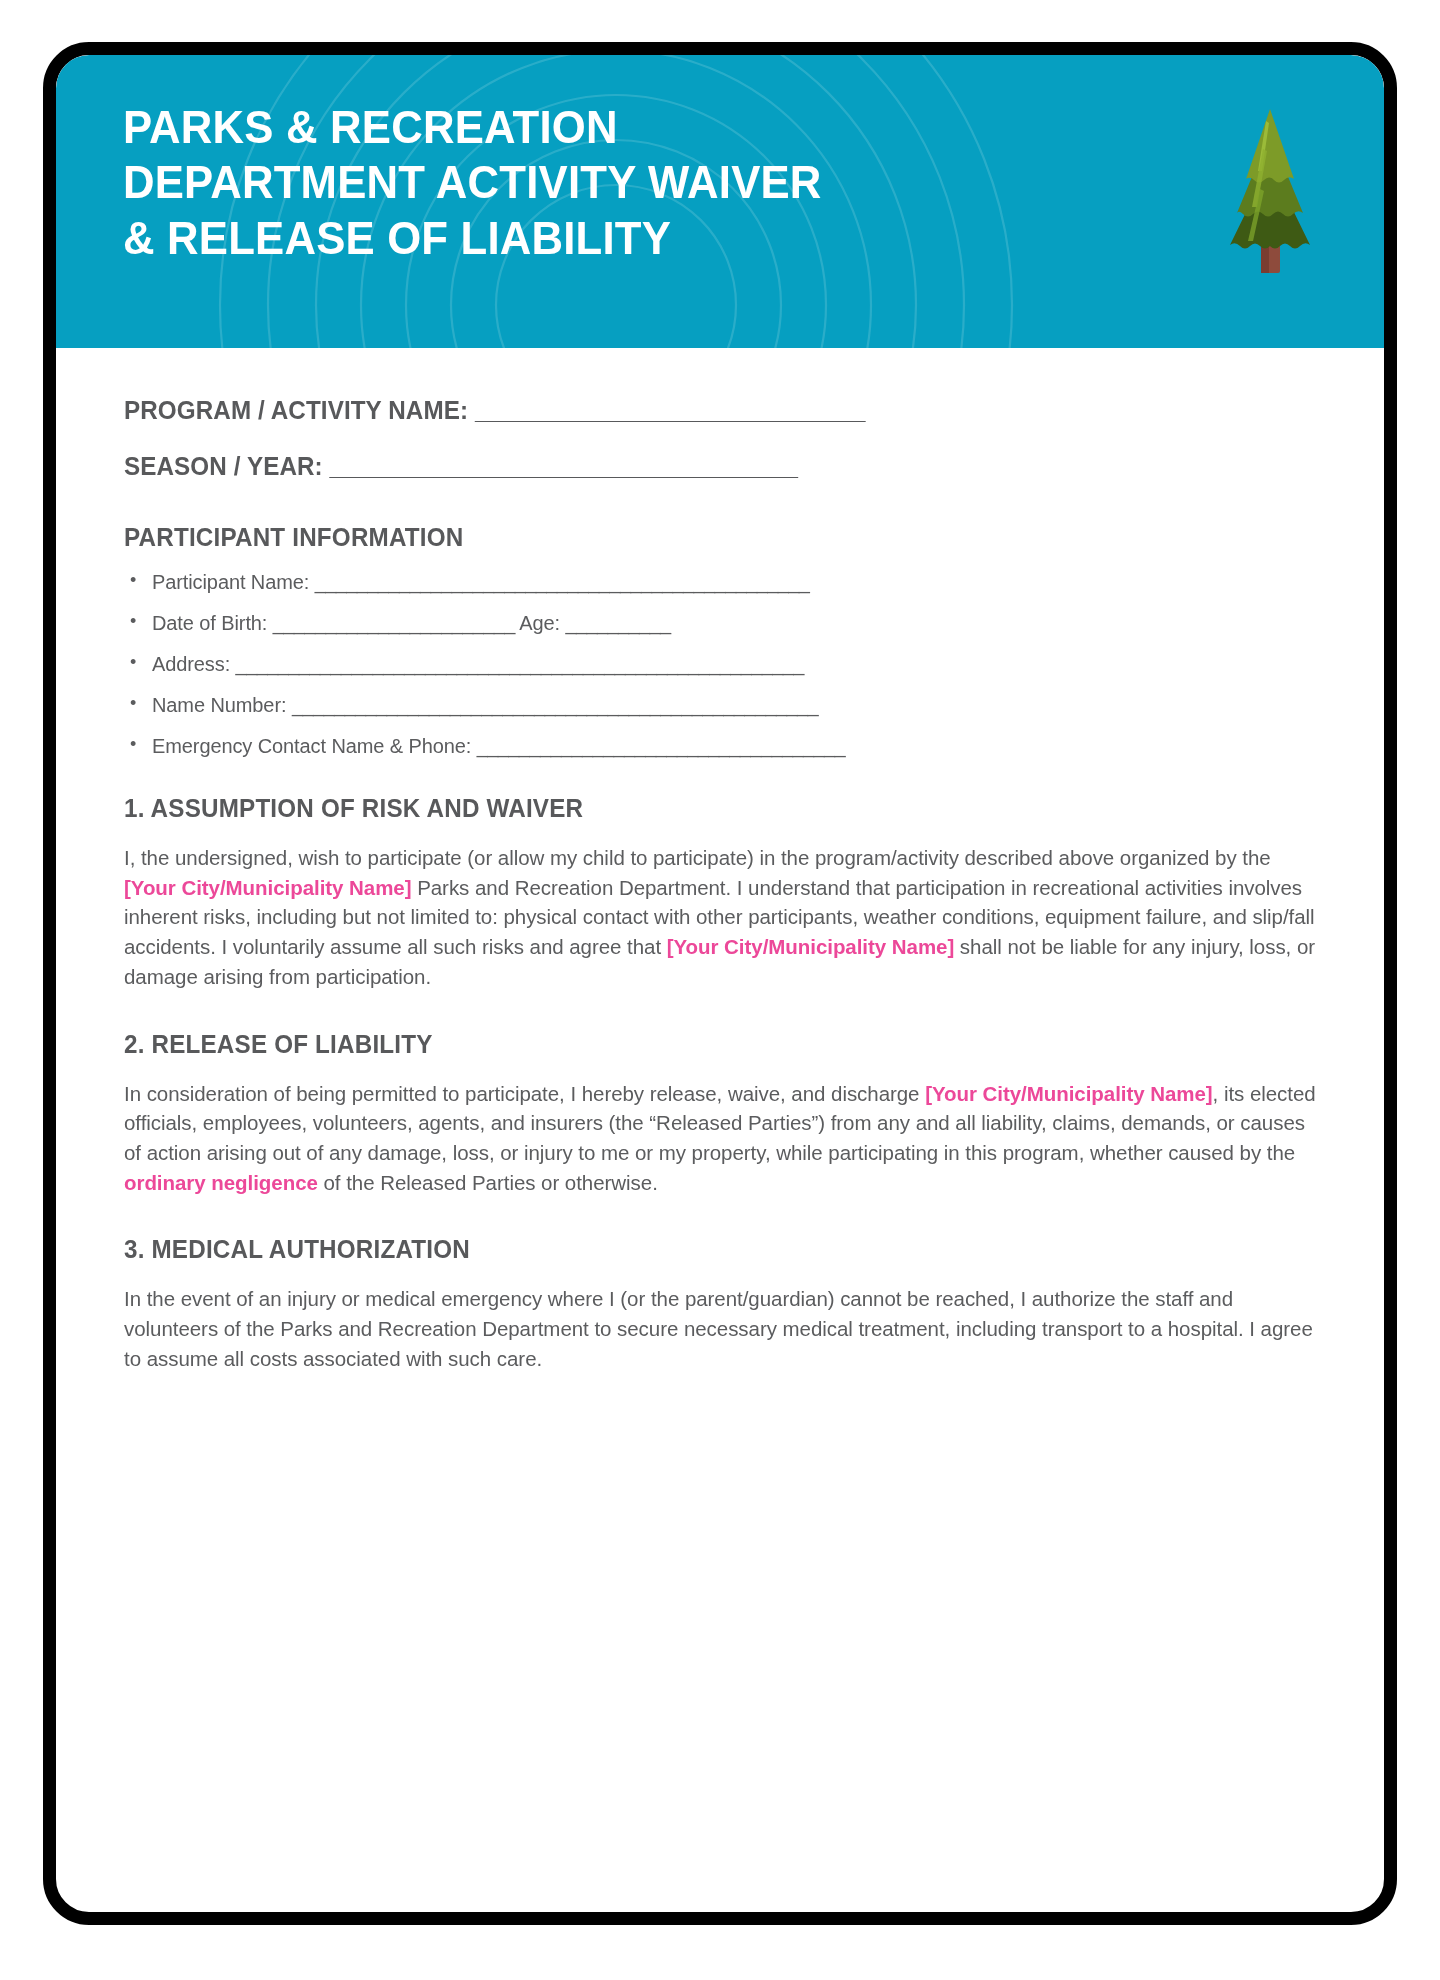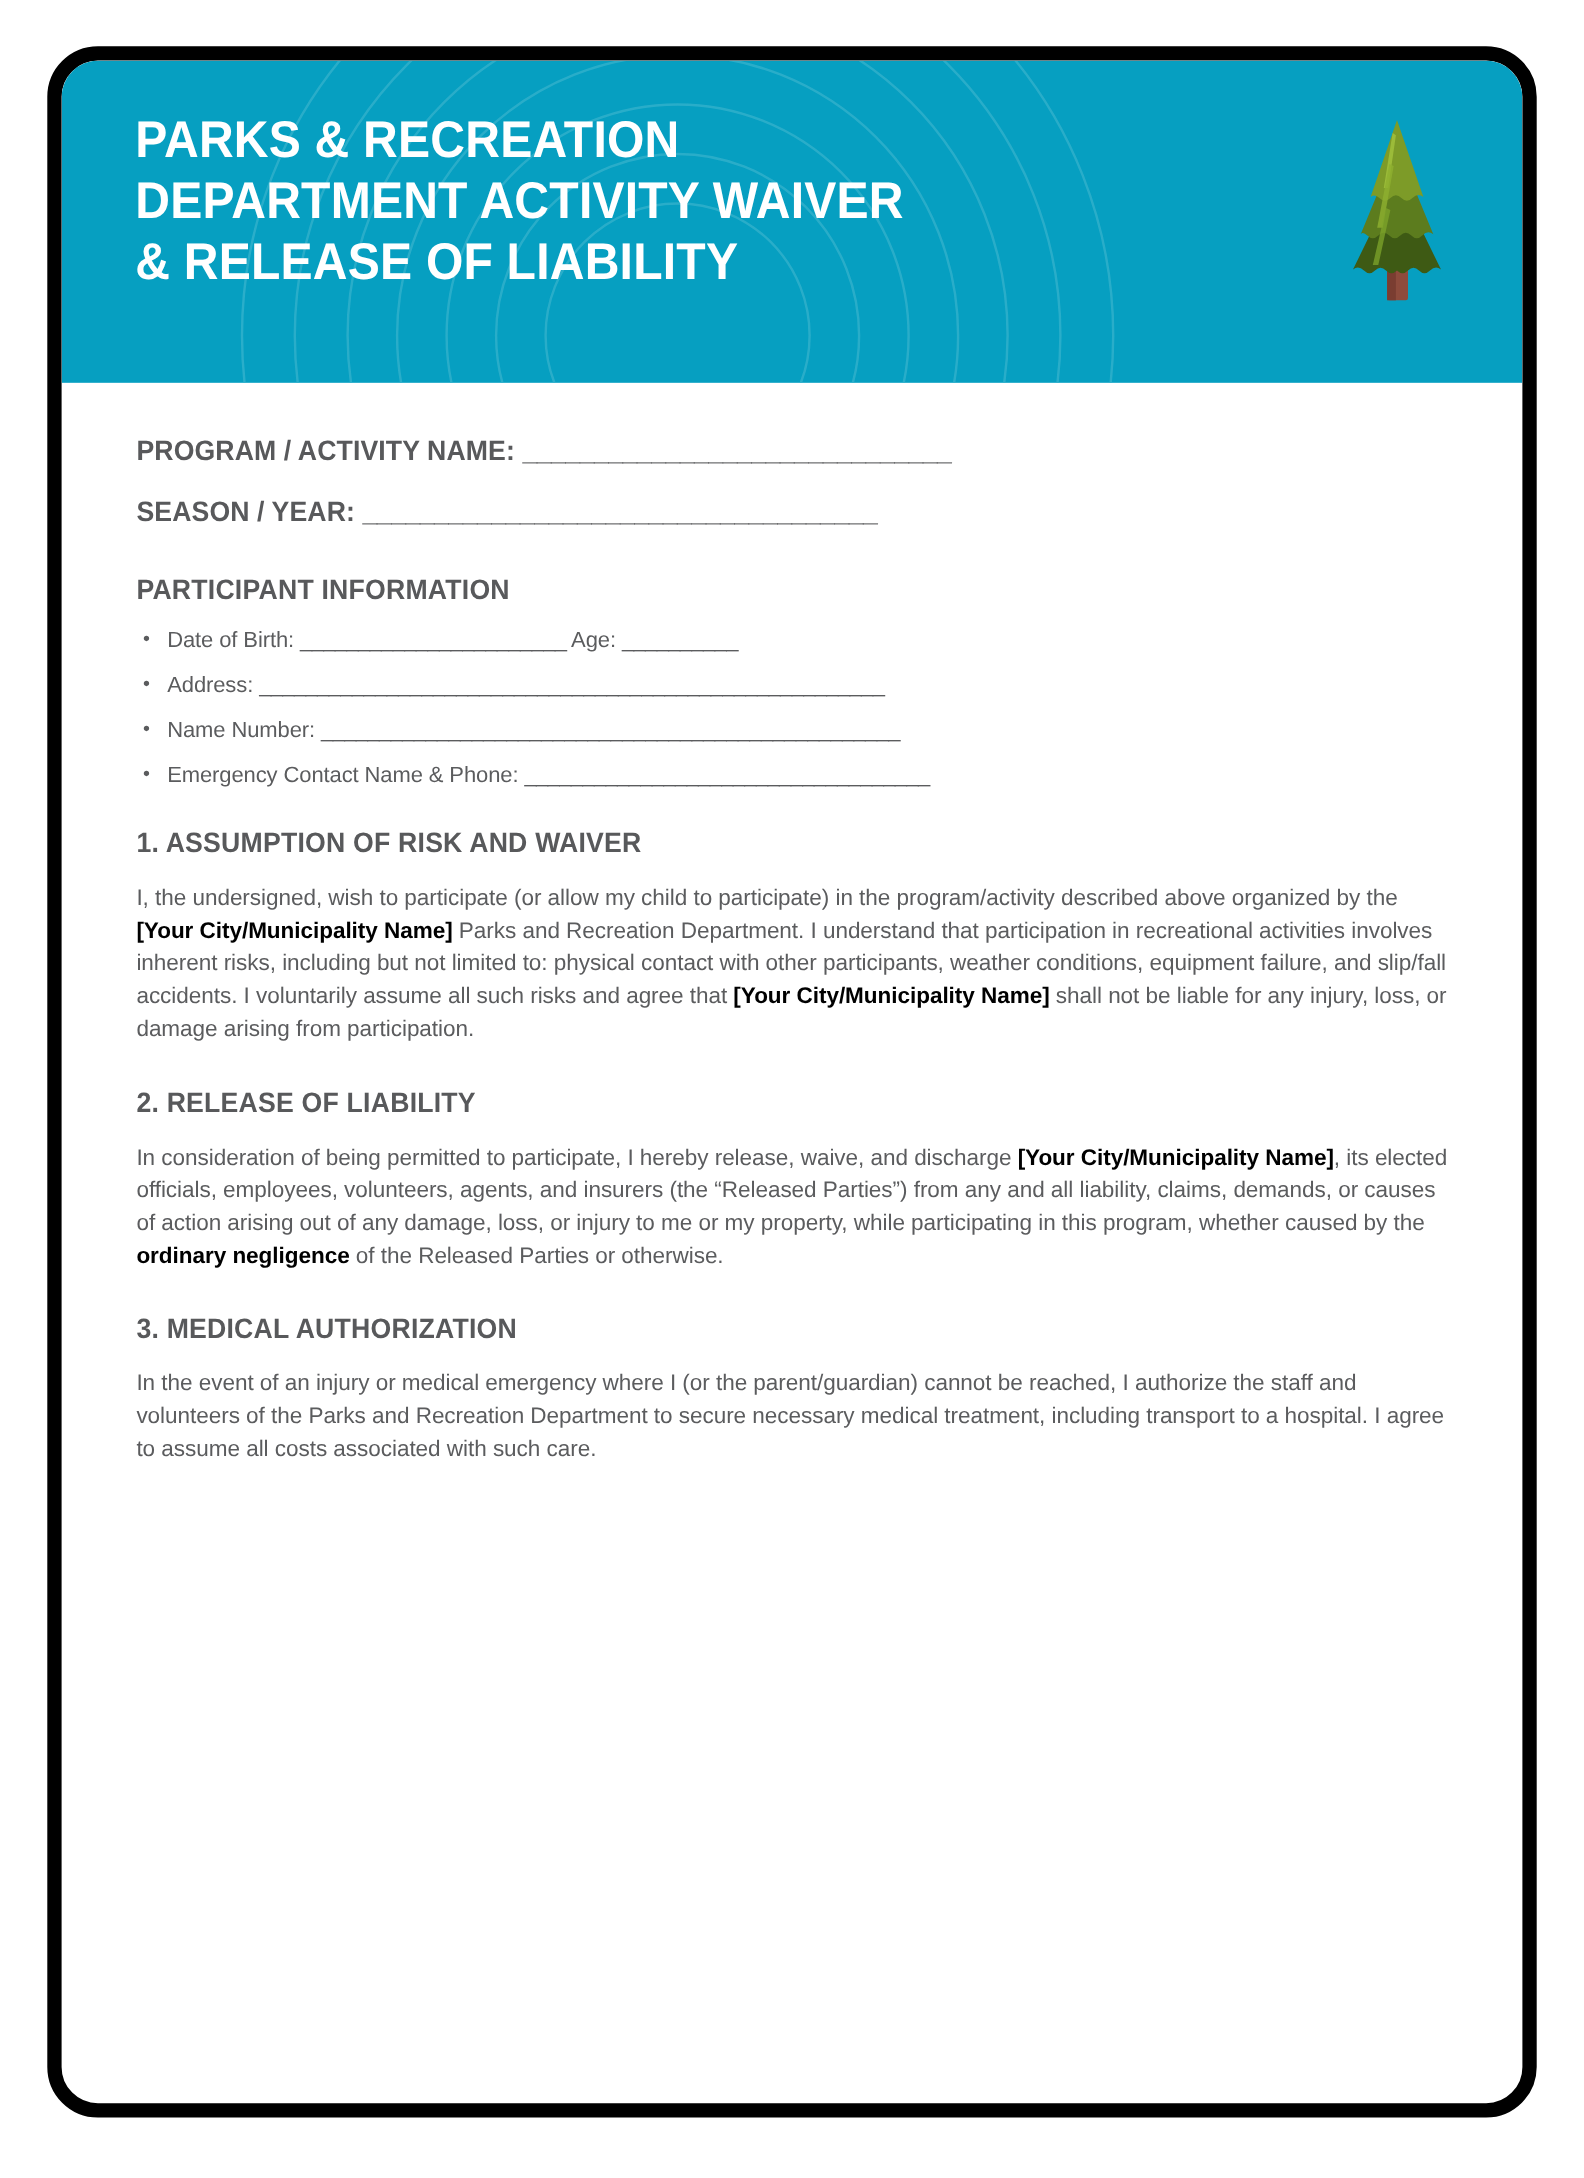--- a/index.html
+++ b/index.html
@@ -134,21 +134,21 @@
   }
   ul.participant-list li .rule { letter-spacing: -0.6px; }
 
   p.body-text {
     font-size: 20.5px;
     line-height: 1.45;
     color: #5b5c5e;
     margin: 0;
     letter-spacing: -0.05px;
   }
-  p.body-text b { color: #000000; font-weight: bold; }
+  p.body-text b { color: #ec4899; font-weight: bold; }
 
   .sec-block { margin-bottom: 14px; }
   .sec-block:last-child { margin-bottom: 0; }
 </style>
 </head>
 <body>
 
 <div class="page-frame">
   <div class="page-inner">
 
@@ -201,20 +201,24 @@
         <div class="field-line">
           <span>SEASON / YEAR:</span>
           <span class="rule">____________________________________</span>
         </div>
       </div>
 
       <h2 class="section-head first">PARTICIPANT INFORMATION</h2>
 
       <ul class="participant-list">
         <li>
+          <span>Participant Name:</span>
+          <span class="rule">_______________________________________________</span>
+        </li>
+        <li>
           <span>Date of Birth:</span>
           <span class="rule">_______________________</span>
           <span>Age:</span>
           <span class="rule">__________</span>
         </li>
         <li>
           <span>Address:</span>
           <span class="rule">______________________________________________________</span>
         </li>
         <li>

